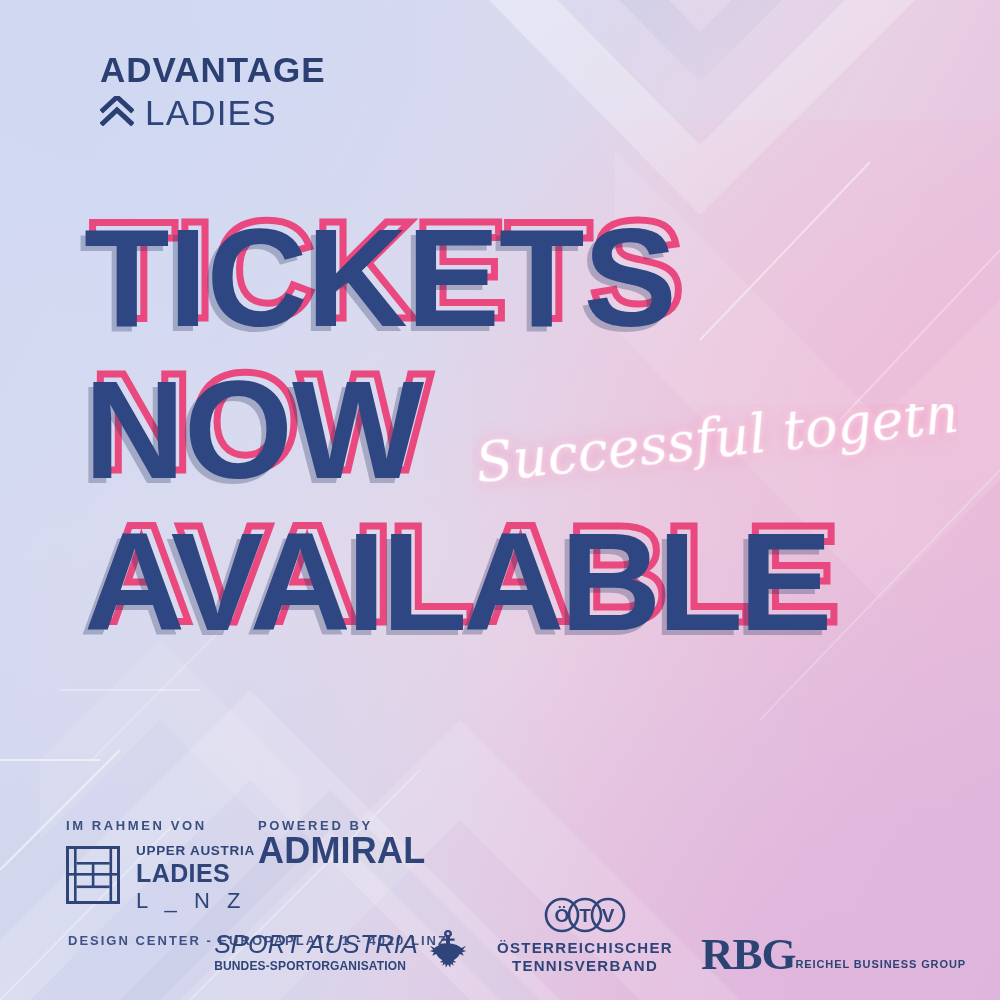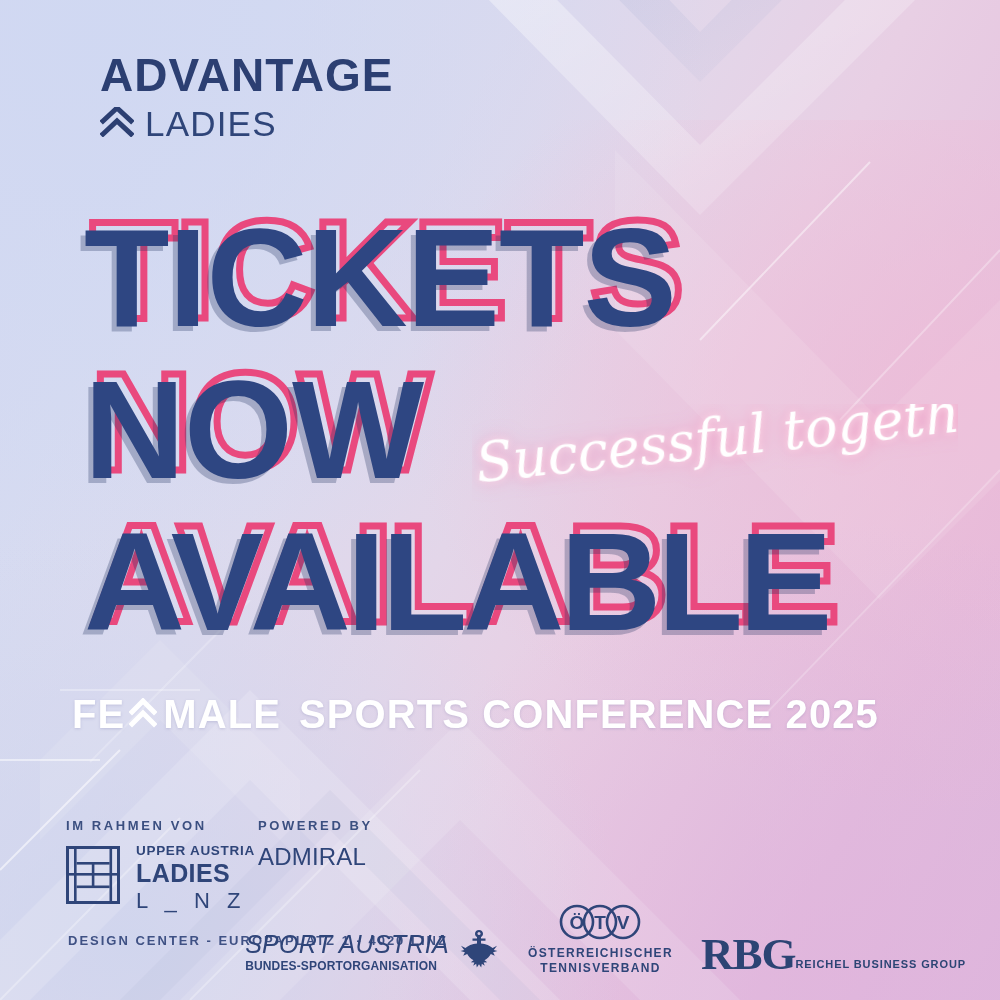--- a/index.html
+++ b/index.html
@@ -36,21 +36,21 @@
     background:radial-gradient(ellipse at 65% 65%, rgba(224,180,221,.7), rgba(224,180,221,0) 70%); }
   .tint-d { left:-140px; bottom:-160px; width:760px; height:620px;
     background:radial-gradient(ellipse at 35% 65%, rgba(206,213,238,.85), rgba(206,213,238,0) 72%); }
 
   
   .bg-geo { position:absolute; inset:0; pointer-events:none; }
 
   
   .brand { position:absolute; left:100px; top:52px; }
   .brand-top {
-    font-size:46px; font-weight:700; letter-spacing:1.0px;
+    font-size:35px; font-weight:700; letter-spacing:1.0px;
     color:#2c3f72; line-height:1; white-space:nowrap;text-align:right;
   }
   .brand-bottom {
     display:flex; align-items:center; gap:11px;
     margin-top:8px;
   }
   .brand-chev { display:block; }
   .brand-word {
     font-size:35px; font-weight:400; letter-spacing:1.2px;
     color:#2f4579; line-height:1; white-space:nowrap;
@@ -86,22 +86,21 @@
   }
   .blk-rahmen { position:absolute; left:66px; top:818px; }
   .blk-powered { position:absolute; left:258px; top:818px; }
   .ual { display:flex; align-items:center; gap:16px; margin-top:10px; }
   .ual-text { display:flex; flex-direction:column; line-height:1; padding-top:1px; }
   .ual-1 { font-size:13.5px; font-weight:700; letter-spacing:.7px; color:#2f4579; }
   .ual-2 { font-size:25px; font-weight:700; letter-spacing:.4px; color:#2f4579; margin-top:3px; }
   .ual-3 { font-size:22px; font-weight:400; letter-spacing:5.5px; color:#2f4579; margin-top:4px; }
 
   .admiral {
-    margin-top:12px;
-    font-size:24px; font-weight:400; color:#2f4579;
+    font-size:36px; font-weight:700; color:#2f4579;
     letter-spacing:.2px; line-height:1;
     font-variant:small-caps;
   }
 
   .venue {
     position:absolute; left:68px; top:933px;
     font-size:13px; font-weight:700; letter-spacing:2.0px;
     color:#3f5184; white-space:nowrap;
   }
 
@@ -119,21 +118,21 @@
     color:#2f4579; letter-spacing:.3px;
   }
   .sa-2 {
     font-size:12px; font-weight:700; color:#2f4579;
     letter-spacing:.15px; margin-top:3px;
   }
 
   .otv { display:flex; flex-direction:column; align-items:center; }
   .otv-sub {
     margin-top:4px; text-align:center; line-height:1.25;
-    font-size:12px; font-weight:700; letter-spacing:1.3px; color:#2f4579;
+    font-size:15px; font-weight:700; letter-spacing:1.3px; color:#2f4579;
   }
 
   .rbg { display:flex; flex-direction:row; align-items:center; }
   .rbg-mono {
     font-family:"Liberation Serif", serif;
     font-size:45px; font-weight:700; color:#2c4474;
     line-height:.95; letter-spacing:-1px;
   }
   .rbg-sub {
     margin-top:19px;
@@ -246,32 +245,20 @@
             <feMergeNode in="g1"></feMergeNode>
             <feMergeNode in="g2"></feMergeNode>
             <feMergeNode in="SourceGraphic"></feMergeNode>
           </feMerge>
         </filter>
       </defs>
       <text id="script-svg-text" x="6" y="78" font-family="'DejaVu Serif', serif" font-size="54" font-style="italic" font-weight="400" fill="#ffffff" filter="url(#neon)" transform="rotate(-6 6 78)">Successful together</text>
     </svg>
   </div>
 
-  <div class="subtitle">
-    <span>FE</span>
-    <span class="sub-chev">
-      <svg width="28" height="30" viewBox="0 0 28 30">
-        <path d="M3 14 L14 3 L25 14" fill="none" stroke="#ffffff" stroke-width="5" stroke-linecap="square"></path>
-        <path d="M3 26 L14 15 L25 26" fill="none" stroke="#ffffff" stroke-width="5" stroke-linecap="square"></path>
-      </svg>
-    </span>
-    <span>MALE</span>
-    <span class="sub-gap"></span>
-    <span>SPORTS CONFERENCE 2025</span>
-  </div>
 
   <div class="blk-rahmen">
     <div class="eyebrow">IM RAHMEN VON</div>
     <div class="ual">
       <span>
         <svg width="54" height="58" viewBox="0 0 54 58">
           <rect x="1.5" y="1.5" width="51" height="55" fill="none" stroke="#2f4579" stroke-width="3"></rect>
           <rect x="8" y="1.5" width="2.6" height="55" fill="#2f4579"></rect>
           <rect x="43.5" y="1.5" width="2.6" height="55" fill="#2f4579"></rect>
           <rect x="10.6" y="16" width="33" height="2.6" fill="#2f4579"></rect>

